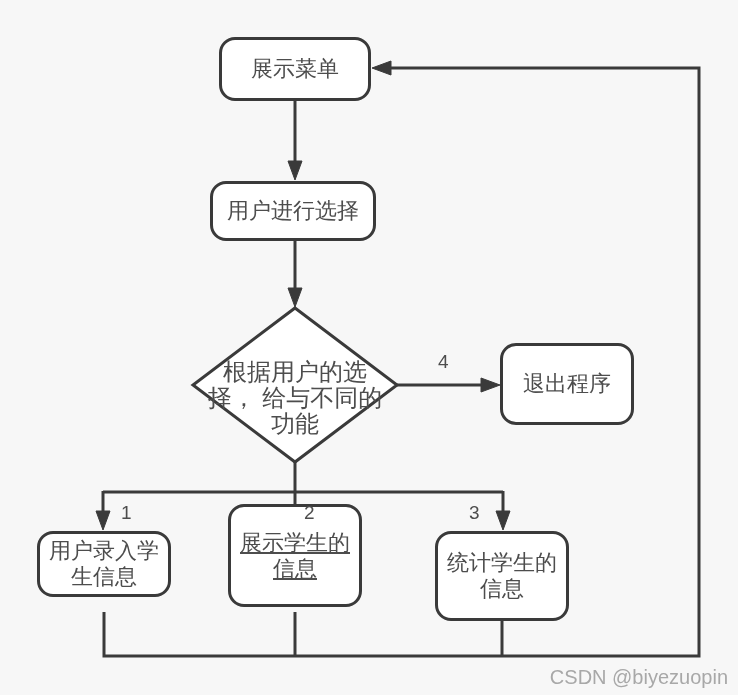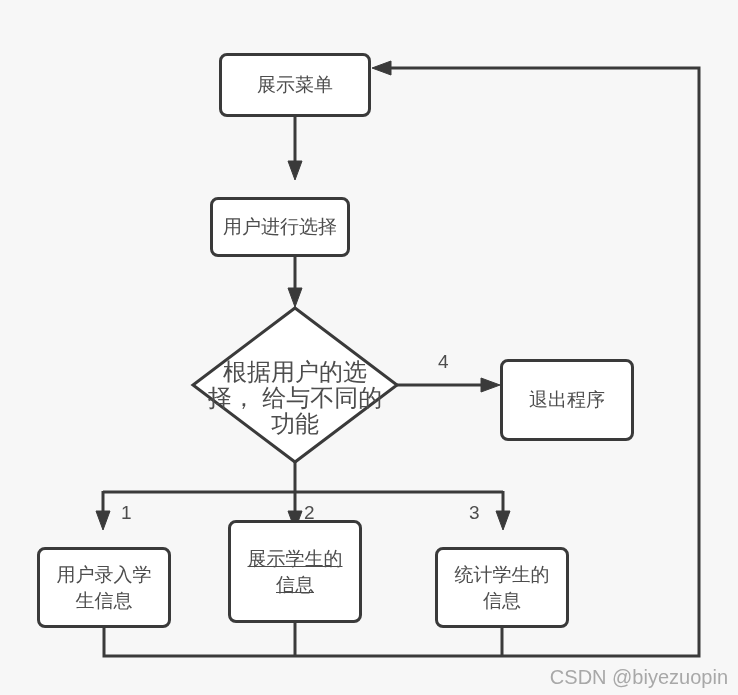--- a/index.html
+++ b/index.html
@@ -19,30 +19,29 @@
   }
   .canvas{position:absolute;left:0;top:0;width:738px;height:695px;}
   svg.wires{position:absolute;left:0;top:0;width:738px;height:695px;}
   svg.wires path, svg.wires polyline{fill:none;stroke:var(--line);stroke-width:3;}
   svg.wires polygon.arrow{fill:var(--line);stroke:var(--line);stroke-width:1;}
   svg.wires polygon.diamond{fill:var(--fill);stroke:var(--line);stroke-width:3;stroke-linejoin:miter;}
   .node{
     position:absolute;
     background:var(--fill);
     border:3px solid var(--line);
-    border-radius:8px;
+    border-radius:16px;
     display:flex;
     flex-direction:column;
     align-items:center;
     justify-content:center;
     text-align:center;
     color:var(--text);
-    font-size:19px;
+    font-size:22px;
     line-height:26px;
-    margin-top:16px;
   }
   .node .ln{display:block;}
   .decision-label{
     position:absolute;
     left:205px;top:359px;width:180px;
     text-align:center;
     color:var(--text);
     font-size:24px;line-height:26px;
   }
   .edge-label{
@@ -88,39 +87,39 @@
     <path d="M104 612 L104 656 L699 656 L699 68 L390 68"></path>
     <polygon class="arrow" points="391,61 391,75 372,68"></polygon>
 
     <polygon class="diamond" points="295,308 397,385 295,462 193,385"></polygon>
   </svg>
 
   <div class="node" style="left:219px;top:37px;width:152px;height:64px;">
     <span class="ln">展示菜单</span>
   </div>
 
-  <div class="node" style="left:210px;top:181px;width:140px;height:60px;">
+  <div class="node" style="left:210px;top:181px;width:166px;height:60px;">
     <span class="ln">用户进行选择</span>
   </div>
 
   <div class="node" style="left:500px;top:343px;width:134px;height:82px;">
     <span class="ln">退出程序</span>
   </div>
 
-  <div class="node" style="left:37px;top:531px;width:134px;height:81px;">
+  <div class="node" style="left:37px;top:531px;width:134px;height:66px;">
     <span class="ln">用户录入学</span>
     <span class="ln">生信息</span>
   </div>
 
   <div class="node" style="left:228px;top:504px;width:134px;height:103px;text-decoration:underline;">
     <span class="ln">展示学生的</span>
     <span class="ln">信息</span>
   </div>
 
-  <div class="node" style="left:435px;top:531px;width:134px;height:81px;">
+  <div class="node" style="left:435px;top:531px;width:134px;height:90px;">
     <span class="ln">统计学生的</span>
     <span class="ln">信息</span>
   </div>
 
   <div class="decision-label">
     <span class="ln">根据用户的选择，</span>
     <span class="ln">给与不同的功能</span>
   </div>
 
   <span class="edge-label" style="left:121px;top:503px;">1</span>

